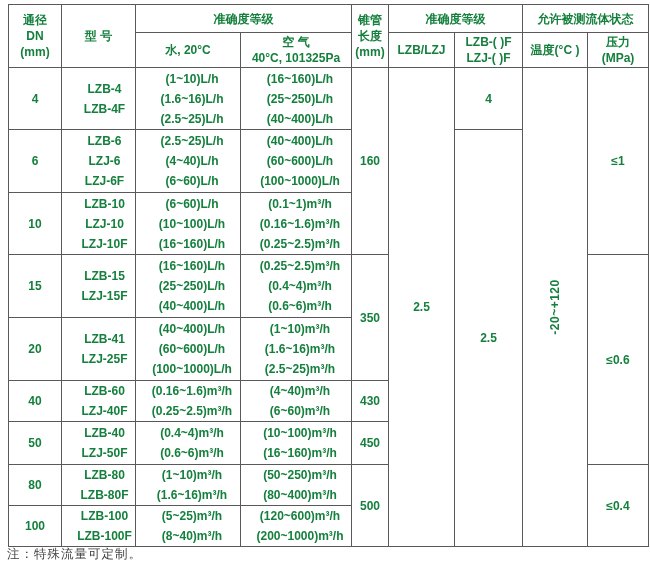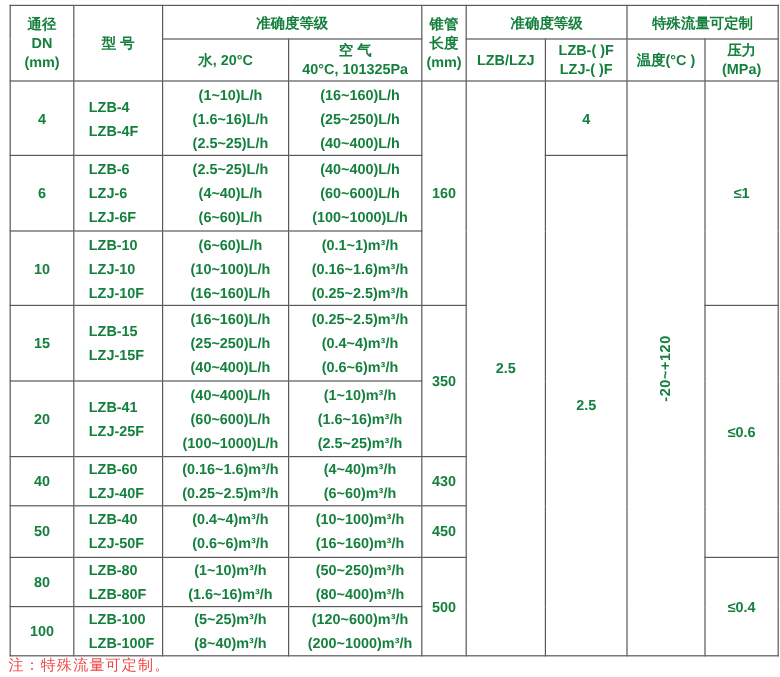--- a/index.html
+++ b/index.html
@@ -22,35 +22,35 @@
     font-weight: bold;
     font-size: 12px;
     color: #15803d;
     text-align: center;
     vertical-align: middle;
     white-space: pre-line;
     overflow: hidden;
   }
   thead th { line-height: 16px; padding: 1px 0; }
   tbody td { line-height: 20px; }
-  td.cell-model { text-align: left; padding-left: 12px; }
+  td.cell-model { text-align: center; padding-left: 12px; }
   td.cell-water, td.cell-air { text-align: center; padding-left: 8px; }
   td.cell-temp { position: relative; }
   .vertical-text {
     display: inline-block;
     transform: rotate(-90deg);
     white-space: nowrap;
     font-size: 12px;
     letter-spacing: 0.5px;
   }
   .footnote {
     position: absolute;
     left: 7px; top: 546px;
     font-size: 12.5px;
-    color: #ef4444;
+    color: #404040;
     letter-spacing: 1px;
   }
 </style>
 </head>
 <body>
 
 <table class="spec-table">
   <colgroup>
     <col style="width:53px">
       <col style="width:74px">
@@ -66,21 +66,21 @@
     <tr style="height:28px">
       <th rowspan="2">通径
 DN
 (mm)</th>
       <th rowspan="2">型  号</th>
       <th colspan="2">准确度等级</th>
       <th rowspan="2">锥管
 长度
 (mm)</th>
       <th colspan="2">准确度等级</th>
-      <th colspan="2">特殊流量可定制</th>
+      <th colspan="2">允许被测流体状态</th>
     </tr>
     <tr style="height:32px">
       <th>水, 20°C</th>
       <th>空  气
 40°C, 101325Pa</th>
       <th>LZB/LZJ</th>
       <th>LZB-( )F
 LZJ-( )F</th>
       <th>温度(°C )</th>
       <th>压力

